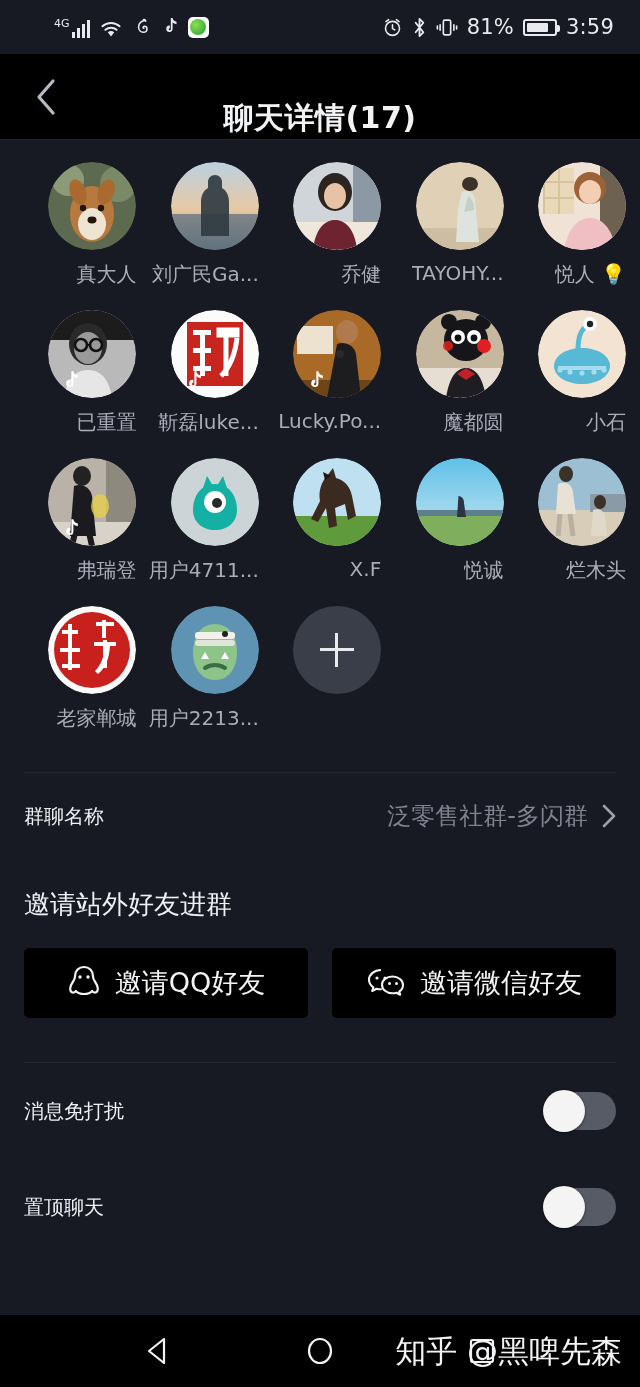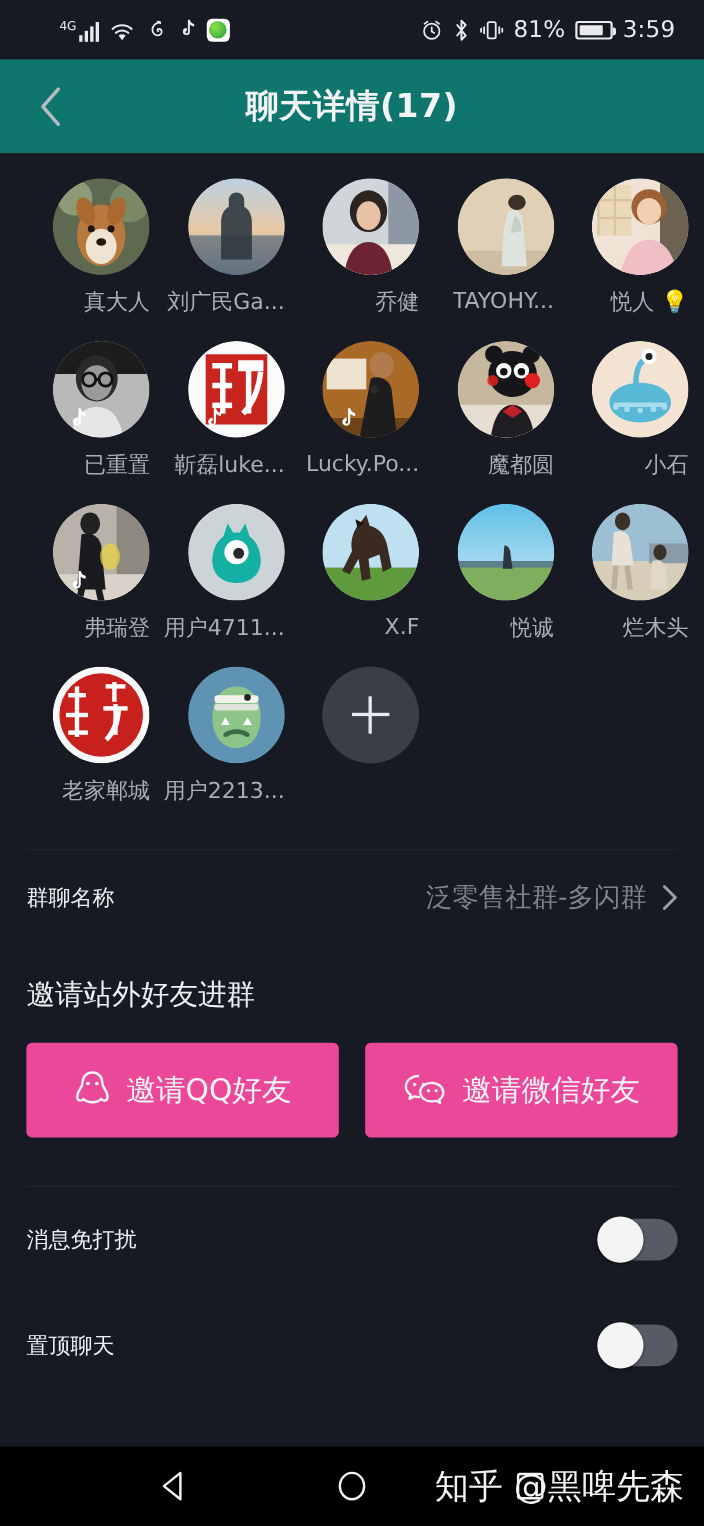--- a/index.html
+++ b/index.html
@@ -30,22 +30,22 @@
   .appicon{ width:21px;height:21px;border-radius:5px;background:#fff;display:flex;align-items:center;justify-content:center; }
   .appicon .inner{width:16px;height:16px;border-radius:50%;
      background:radial-gradient(circle at 35% 35%,#8de04a,#1f9e3a);}
   .batt{ width:34px;height:17px;border:2px solid #e9eaee;border-radius:3px;position:relative;display:flex;align-items:center;padding:2px;}
   .batt::after{content:"";position:absolute;right:-5px;top:4px;width:3px;height:7px;background:#e9eaee;border-radius:0 2px 2px 0;}
   .batt .fill{height:100%;width:81%;background:#e9eaee;border-radius:1px;}
   .pct{font-size:21px;}
 
   
   .titlebar{
-    height:86px; display:flex; align-items:center; position:relative;
-    border-bottom:1px solid #23262f; background:#0f766e;
+    height:86px; display:flex; align-items:flex-end; position:relative;
+    border-bottom:1px solid #23262f; background:#000000;
   }
   .backbtn{ position:absolute; left:26px; top:50%; transform:translateY(-50%);
     width:40px;height:40px;display:flex;align-items:center;justify-content:center;cursor:pointer;}
   .title{ width:100%; text-align:center; color:#f2f3f5; font-size:30px; font-weight:700; letter-spacing:.5px;}
 
   
   .members{ padding:22px 14px 4px 14px; display:flex; flex-wrap:wrap; }
   .member{ width:20%; display:flex; flex-direction:column; align-items:flex-end; margin-bottom:22px; cursor:pointer;}
   .av-wrap{ position:relative; width:88px; height:88px; }
   .av{ width:88px;height:88px;border-radius:50%; overflow:hidden; position:relative; background:#2a2e38;}
@@ -64,21 +64,21 @@
   .sep{ height:1px; background:#23262f; margin:14px 24px 0 24px; }
   .row{ height:86px; display:flex; align-items:center; padding:0 24px; cursor:pointer;}
   .row .label{ font-size:20px; color:#eef0f3; }
   .row .spacer{ flex:1; }
   .row .value{ font-size:24px; color:#7e838f; margin-right:14px; }
   .chev{ width:14px;height:24px; }
 
   
   .sec-title{ padding:28px 24px 0 24px; font-size:26px; color:#eef0f3; }
   .invite-row{ display:flex; gap:24px; padding:26px 24px 0 24px; }
-  .ibtn{ flex:1; height:86px; background:#ec4899; border-radius:5px;
+  .ibtn{ flex:1; height:70px; background:#000000; border-radius:5px;
      display:flex; align-items:center; justify-content:center; gap:14px; cursor:pointer;}
   .ibtn .txt{ font-size:27px; color:#f2f3f5; }
 
   
   .toggle{ width:70px;height:38px;border-radius:19px;background:#565b66;position:relative;cursor:pointer;}
   .toggle .knob{ position:absolute; top:-2px; left:-3px; width:42px;height:42px;border-radius:50%;
      background:#f4f4f5; box-shadow:0 1px 3px rgba(0,0,0,.5);}
 
   
   .navbar{ position:absolute; bottom:0; left:0; width:640px; height:72px; background:#000;

